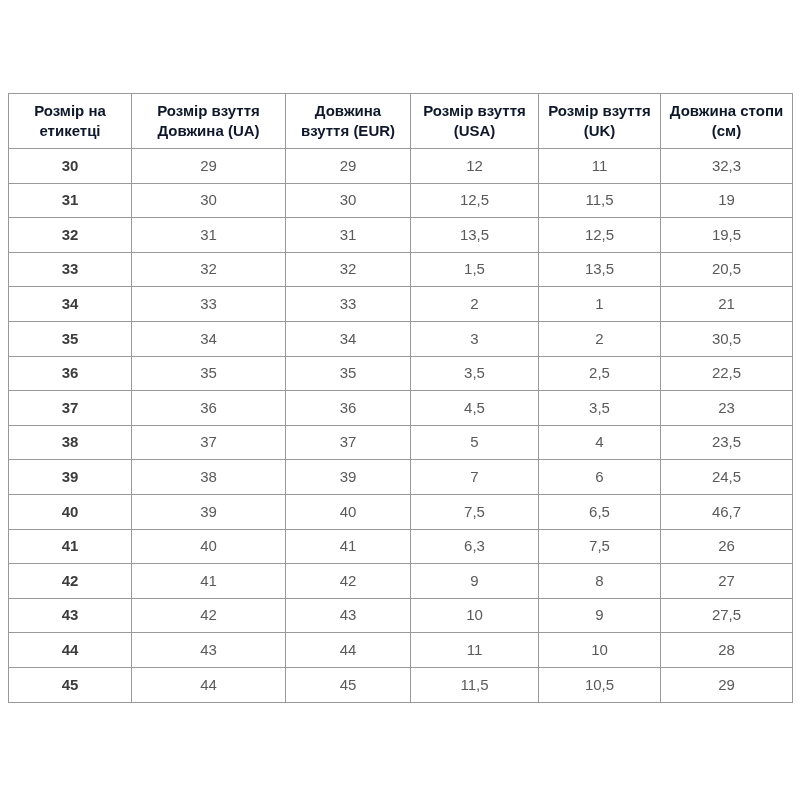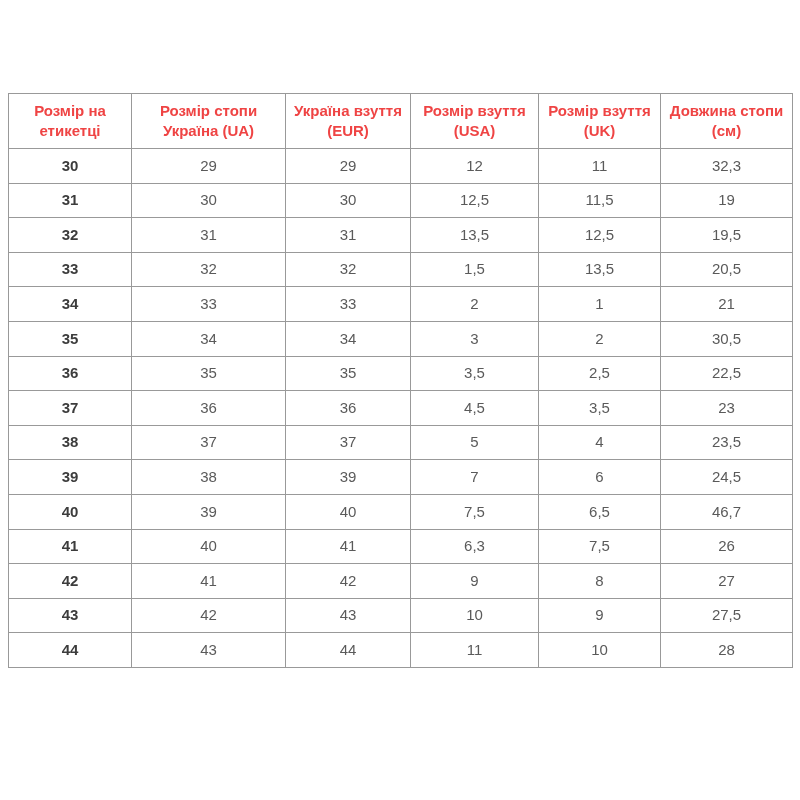--- a/index.html
+++ b/index.html
@@ -34,21 +34,21 @@
     padding: 2px 6px;
     font-size: 15px;
     line-height: 1.35;
     overflow: hidden;
   }
   table.size-table thead tr {
     height: 55px;
   }
   table.size-table th {
     font-weight: bold;
-    color: #ef4444;
+    color: #0f172a;
   }
   table.size-table tbody tr {
     height: 34.6px;
     margin-top: 32px;
   }
   table.size-table td {
     color: #5a5a5a;
   }
   table.size-table td.label-col {
     font-weight: bold;
@@ -64,22 +64,22 @@
         <col style="width: 123px;">
         <col style="width: 154px;">
         <col style="width: 125px;">
         <col style="width: 128px;">
         <col style="width: 122px;">
         <col style="width: 132px;">
       </colgroup>
     <thead>
       <tr>
           <th>Розмір на етикетці</th>
-          <th>Розмір стопи Україна (UA)</th>
-          <th>Україна взуття (EUR)</th>
+          <th>Розмір взуття Довжина (UA)</th>
+          <th>Довжина взуття (EUR)</th>
           <th>Розмір взуття (USA)</th>
           <th>Розмір взуття (UK)</th>
           <th>Довжина стопи (см)</th>
         </tr>
     </thead>
     <tbody>
         <tr>
           <td class="label-col">30</td>
           <td>29</td>
           <td>29</td>
@@ -192,15 +192,23 @@
           <td>27,5</td>
         </tr>
         <tr>
           <td class="label-col">44</td>
           <td>43</td>
           <td>44</td>
           <td>11</td>
           <td>10</td>
           <td>28</td>
         </tr>
+        <tr>
+          <td class="label-col">45</td>
+          <td>44</td>
+          <td>45</td>
+          <td>11,5</td>
+          <td>10,5</td>
+          <td>29</td>
+        </tr>
       </tbody>
   </table>
 </div>
 
 </body></html>

